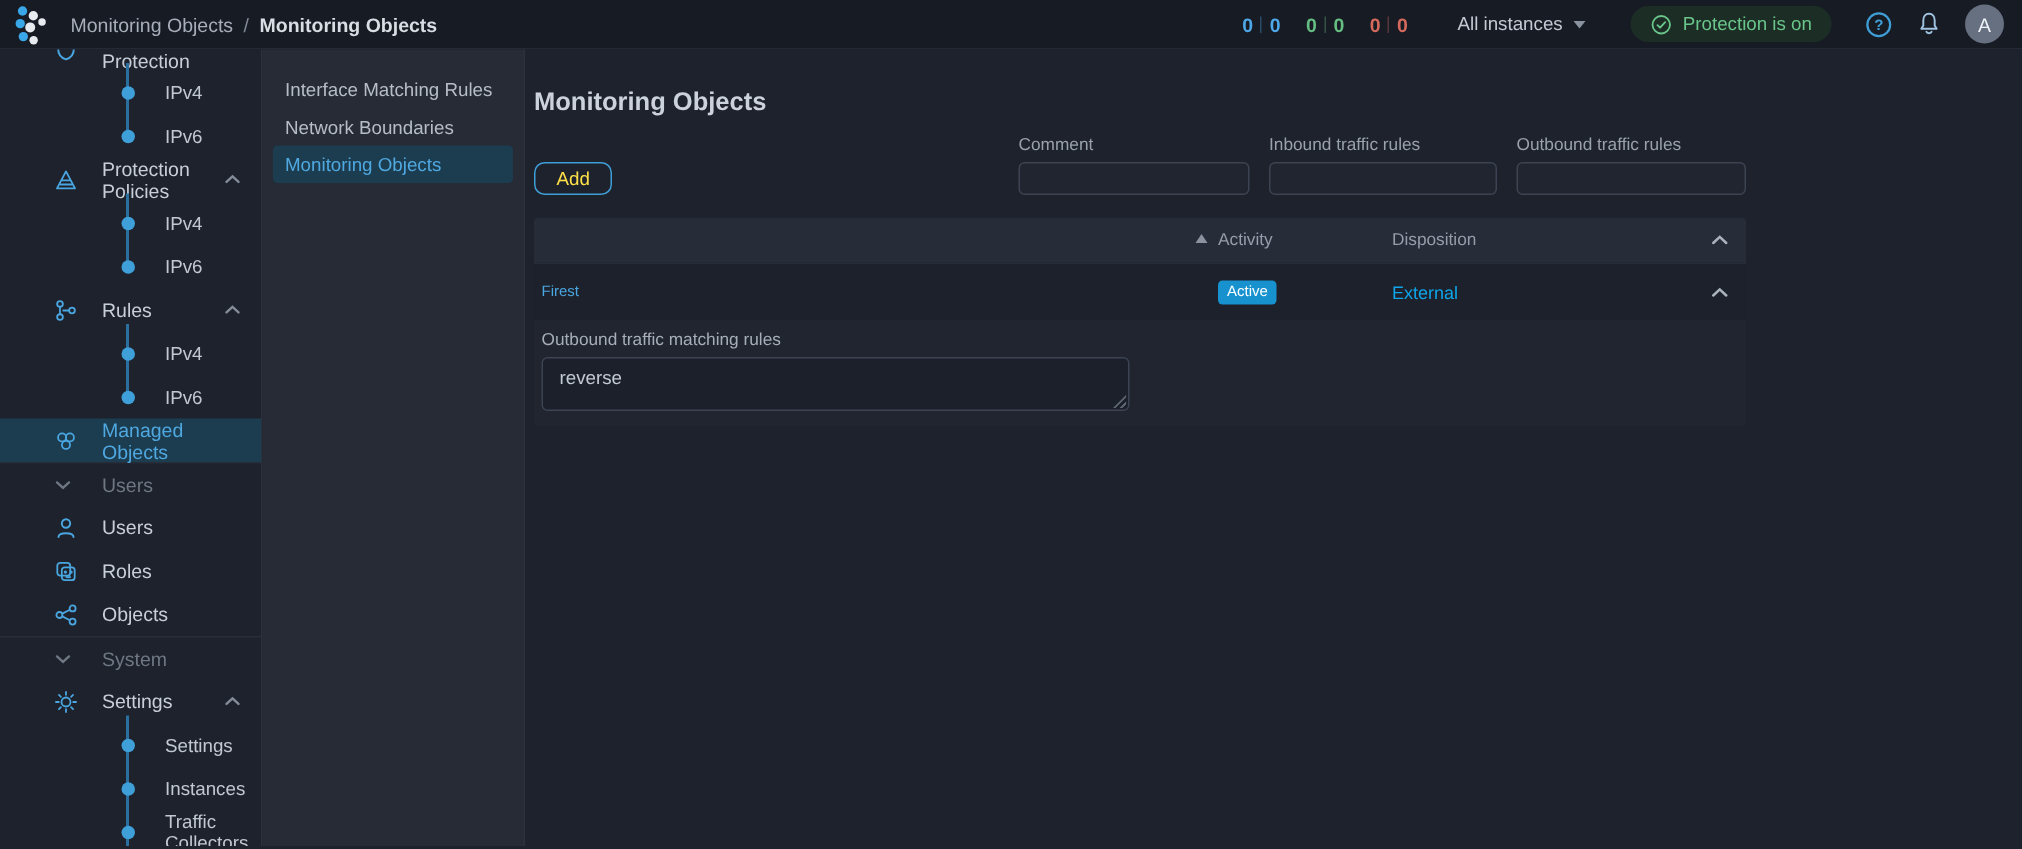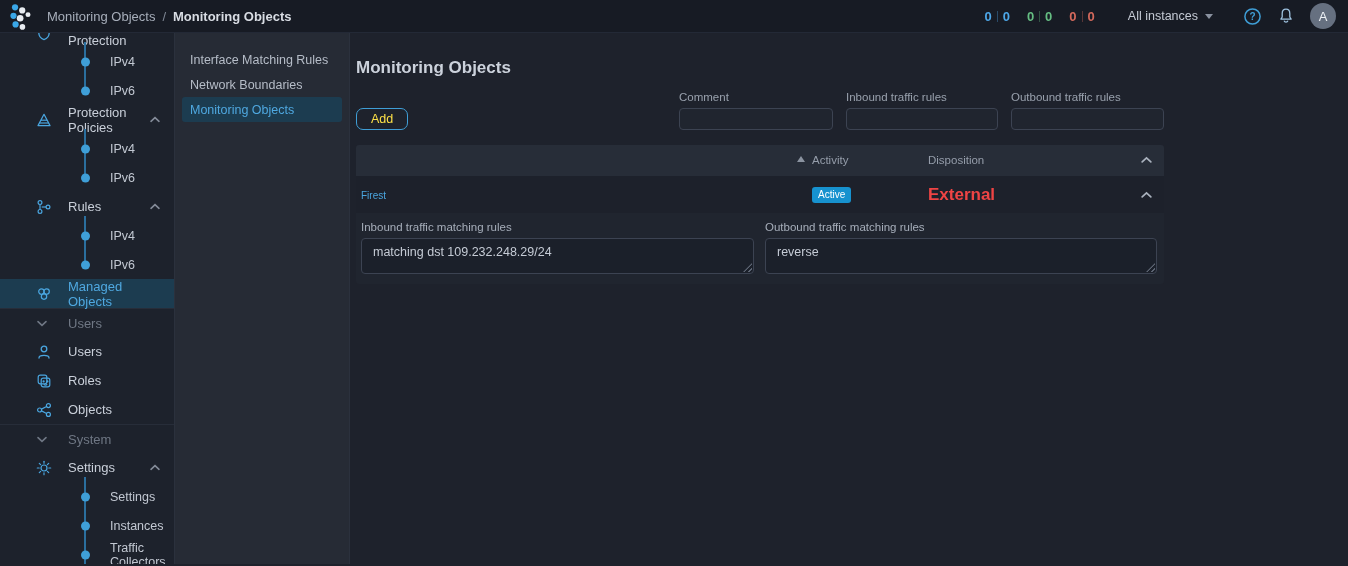--- a/index.html
+++ b/index.html
@@ -89,21 +89,21 @@
                color:#959daa; cursor:pointer; }
   .col-activity { left:456px; } .col-disposition { left:572px; }
   .t-chevron { position:absolute; right:11px; top:50%; transform:translateY(-50%);
                color:#aab2be; display:flex; cursor:pointer; }
   .t-row { position:relative; height:38px; background:#1d212b; border-top:1px solid #272d38; cursor:pointer; }
   .row-name { position:absolute; left:5px; top:50%; transform:translateY(-50%); color:#4aa6e0;
               font-size:10px; text-decoration:none; cursor:pointer; }
   .badge { position:absolute; left:456px; top:50%; transform:translateY(-50%); background:#1792cf;
            color:#ffffff; font-size:10px; padding:2.5px 6px; border-radius:3px; font-weight:500; }
   .row-disposition { position:absolute; left:572px; top:50%; transform:translateY(-50%);
-                     font-size:17px; color:#ef4444;font-weight:bold; }
+                     font-size:12px; color:#0ea5e9; }
   .t-detail { background:#20252f; padding:8px 5px 10px; display:flex; gap:11px; }
   .d-col { width:393px; }
   .d-label { font-size:11.5px; color:#a6aeba; display:block; margin-bottom:5px; }
   .ta-wrap { position:relative; }
   .ta-wrap textarea { width:100%; height:36px; background:#1b202a; border:1px solid #3c4352;
                       border-radius:4px; resize:none; padding:6px 11px; font-size:12.5px;
                       color:#c5cbd5; font-family:inherit; overflow:hidden; display:block; }
   .grip { position:absolute; right:2px; bottom:2px; width:9px; height:9px; cursor:nwse-resize;
           clip-path:polygon(100% 0,100% 100%,0 100%);
           background:repeating-linear-gradient(-45deg,transparent 0 2px,#5c6472 2px 3.4px); }
@@ -147,20 +147,29 @@
         <span class="counter c-red">
           <span>0</span>
             <i class="sep"></i>
             <span>0</span>
         </span>
       </div>
       <div class="instances">
         <span>All instances</span>
         <i class="caret-down"></i>
       </div>
+      <div class="badge-protection">
+        <span>
+          <svg width="15" height="15" viewBox="0 0 16 16" fill="none" stroke="#69c58a" stroke-width="1.3">
+            <circle cx="8" cy="8" r="6.2"></circle>
+            <polyline points="5.3,8.3 7.2,10.1 10.8,6.2" stroke-linecap="round" stroke-linejoin="round"></polyline>
+          </svg>
+        </span>
+        <span>Protection is on</span>
+      </div>
       <div class="icon-btn">
         <span>
           <svg width="19" height="19" viewBox="0 0 19 19" fill="none">
             <circle cx="9.5" cy="9.5" r="7.6" stroke="#3f9ed6" stroke-width="1.5"></circle>
             <text x="9.5" y="13" font-size="10" font-weight="700" fill="#3f9ed6" text-anchor="middle" font-family="Liberation Sans, sans-serif">?</text>
           </svg>
         </span>
       </div>
       <div class="icon-btn">
         <span>
@@ -405,27 +414,20 @@
             <span class="badge">Active</span>
             <span class="row-disposition">External</span>
             <span class="t-chevron">
               <svg width="13" height="8" viewBox="0 0 12 7" fill="none" stroke="currentColor" stroke-width="1.6" stroke-linecap="round">
                   <polyline points="2,5.3 6,1.6 10,5.3"></polyline>
                 </svg>
             </span>
           </div>
 
           <div class="t-detail">
-            <div class="d-col">
-              <span class="d-label">Inbound traffic matching rules</span>
-              <div class="ta-wrap">
-                <textarea style="">matching dst 109.232.248.29/24</textarea>
-                <span class="grip"></span>
-              </div>
-            </div>
             <div class="d-col" style="width:392px;">
               <span class="d-label">Outbound traffic matching rules</span>
               <div class="ta-wrap">
                 <textarea style="">reverse</textarea>
                 <span class="grip"></span>
               </div>
             </div>
           </div>
         </div>
       </div>

